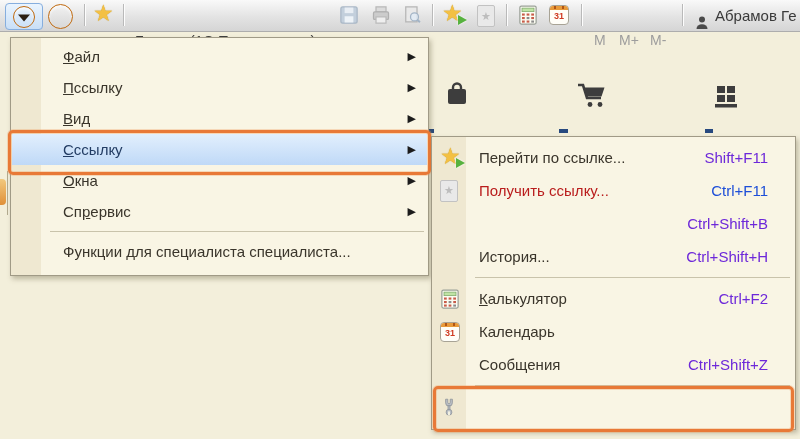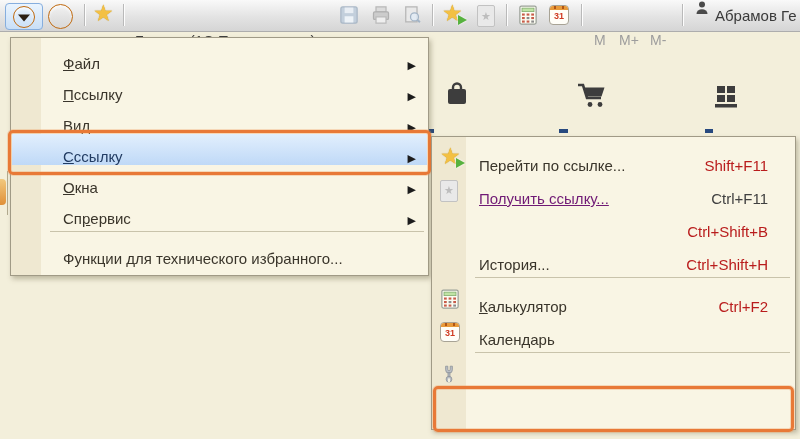--- a/index.html
+++ b/index.html
@@ -17,21 +17,21 @@
   .sphere{width:20px;height:20px;border-radius:50%;
     background:radial-gradient(circle at 35% 28%,#ffe0b0,#f7a salmon 0%,#f9a847 35%,#ee7d12 70%,#d95f00);
     border:1px solid #c06a10;box-shadow:inset 0 2px 3px rgba(255,255,255,.7);position:relative;}
   .sphere.big{width:23px;height:23px;}
   .dd-arrow{position:absolute;left:50%;top:55%;transform:translate(-50%,-50%);
     width:0;height:0;border-left:6px solid transparent;border-right:6px solid transparent;
     border-top:7px solid #2b2014;}
   .star-glyph{font-size:23px;color:#f3c043;text-shadow:0 0 1px #b88c1e;line-height:1;}
   .title-text{font-size:15px;color:#3e3e3e;line-height:31px;white-space:nowrap;}
   .mem{font-size:14px;color:#9d9d9d;line-height:31px;}
-  .user-box{display:flex;align-items:flex-start;gap:5px;}
+  .user-box{display:flex;align-items:flex-end;gap:5px;}
   .user-name{font-size:15px;color:#3a3a3a;line-height:31px;white-space:nowrap;}
   .ticon{top:5px;}
   .star-combo{position:relative;width:24px;height:22px;}
   .star-combo .star-glyph{position:absolute;left:0;top:-2px;}
   .green-arrow{position:absolute;right:-1px;bottom:1px;width:0;height:0;
     border-top:5px solid transparent;border-bottom:5px solid transparent;
     border-left:9px solid #57b23f;filter:drop-shadow(0 0 1px #fff);}
   .star-page{width:16px;height:20px;background:#e9e9e9;border:1px solid #c2c2c2;border-radius:2px;
     display:flex;align-items:center;justify-content:center;}
   .star-page span{font-size:11px;color:#bdbdbd;line-height:1;}
@@ -48,43 +48,43 @@
   
   .big-icon svg{display:block;}
   .blue-dash{height:4px;background:#27497f;}
   .edge-line{left:7px;top:171px;width:1px;height:44px;background:#b3ab90;}
   .edge-blob{left:0;top:179px;width:6px;height:26px;border-radius:0 4px 4px 0;
     background:linear-gradient(#f2c97e,#e09038);}
 
   
   .panel{background:#f9f5e4;border:1px solid #a09a86;box-shadow:2px 3px 5px rgba(90,80,50,.35);}
   .gutter{position:absolute;left:0;top:0;bottom:0;background:#efe8d1;}
-  .mrow{position:relative;display:flex;align-items:flex-end;height:31px;
+  .mrow{position:relative;display:flex;align-items:center;height:31px;
     font-size:15px;color:#3a352b;cursor:default;}
   .mrow .lbl{white-space:nowrap;}
   .k{text-decoration:underline;}
   .arr{margin-left:auto;padding-right:11px;font-size:11px;color:#1c1c1c;}
   .msep{border-top:1px solid #c9c3ab;height:0;margin:4px 3px 4px 38px;}
   .selected{background:linear-gradient(#e2effd,#bfd9f7);color:#223c63;}
   .hl-box{position:absolute;border:3px solid #e87937;border-radius:5px;pointer-events:none;
     box-shadow:0 0 0 1px rgba(240,160,100,.35), inset 0 0 0 1px rgba(240,160,100,.35);}
 
   .main-menu{left:10px;top:37px;width:417px;height:237px;}
   .main-menu .gutter{width:30px;}
   .main-menu .rows{position:absolute;left:1px;right:1px;top:3px;}
   .main-menu .mrow{padding-left:51px;}
 
   .submenu{left:431px;top:136px;width:363px;height:292px;}
   .submenu .gutter{width:34px;}
   .submenu .rows{position:absolute;left:1px;right:1px;top:4px;}
   .submenu .mrow{height:33px;padding-left:46px;}
   .submenu .msep{margin:4px 4px 4px 42px;}
-  .shortcut{margin-left:auto;padding-right:26px;font-size:15px;color:#b91c1c;white-space:nowrap;}
-  .disabled .lbl{color:#701a75;text-decoration:underline;}
-  .disabled .shortcut{color:#404040;}
+  .shortcut{margin-left:auto;padding-right:26px;font-size:15px;color:#6d28d9;white-space:nowrap;}
+  .disabled .lbl{color:#b91c1c;}
+  .disabled .shortcut{color:#1d4ed8;}
   .gut-ic{position:absolute;left:7px;top:50%;transform:translateY(-50%);}
 
   .wrench-ic svg,.calc-ic svg{display:block;}
 </style>
 </head>
 <body>
 
 <div class="abs toolbar">
   <div class="abs menu-btn">
     <div class="sphere">
@@ -230,21 +230,21 @@
     <div class="mrow">
       <span class="lbl"><span></span><span class="k">О</span><span>кна</span></span>
       <span class="arr">▶</span>
     </div>
     <div class="mrow">
       <span class="lbl"><span>Сп</span><span class="k">р</span><span>ервис</span></span>
       <span class="arr">▶</span>
     </div>
     <div class="msep"></div>
     <div class="mrow">
-      <span class="lbl"><span>Функции для технического избранного...</span><span class="k"></span><span></span></span>
+      <span class="lbl"><span>Функции для специалиста специалиста...</span><span class="k"></span><span></span></span>
     </div>
   </div>
   <div class="hl-box" style="left:-3px;right:-3px;top:92px;height:39px;"></div>
 </div>
 
 <div class="abs panel submenu">
   <div class="gutter"></div>
   <div class="rows">
     <div class="mrow">
       <div class="gut-ic star-combo">
@@ -295,20 +295,24 @@
     <div class="mrow">
       <div class="gut-ic cal-icon">
           <div class="band">
             <i class="d1"></i>
             <i class="d2"></i>
           </div>
           <div class="num">31</div>
         </div>
       <span class="lbl"><span>Календарь</span><span class="k"></span><span></span></span>
     </div>
+    <div class="mrow">
+      <span class="lbl"><span>Сообщения</span><span class="k"></span><span></span></span>
+      <span class="shortcut">Ctrl+Shift+Z</span>
+    </div>
     <div class="msep"></div>
     <div class="mrow">
       <div class="gut-ic wrench-ic">
         <svg width="18" height="18" viewBox="0 0 18 18">
             <path d="M5.6 1.2 v3.6 a3.4 3.4 0 0 0 6.8 0 V1.2 h-2.2 v3.2 a1.2 1.2 0 0 1 -2.4 0 V1.2 Z" fill="#b9bec4" stroke="#868c93" stroke-width=".7"></path>
             <rect x="8" y="7.8" width="2" height="4.2" fill="#b9bec4" stroke="#868c93" stroke-width=".7"></rect>
             <circle cx="9" cy="14.2" r="2.9" fill="#b9bec4" stroke="#868c93" stroke-width=".7"></circle>
             <rect x="8.1" y="13.4" width="1.8" height="3.8" fill="#f9f5e4"></rect>
           </svg>
       </div>

